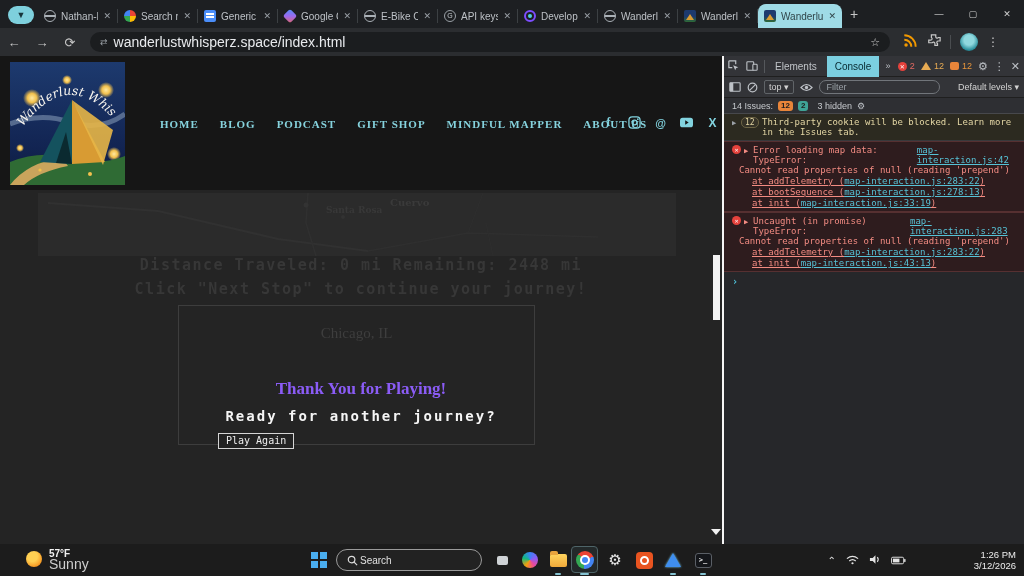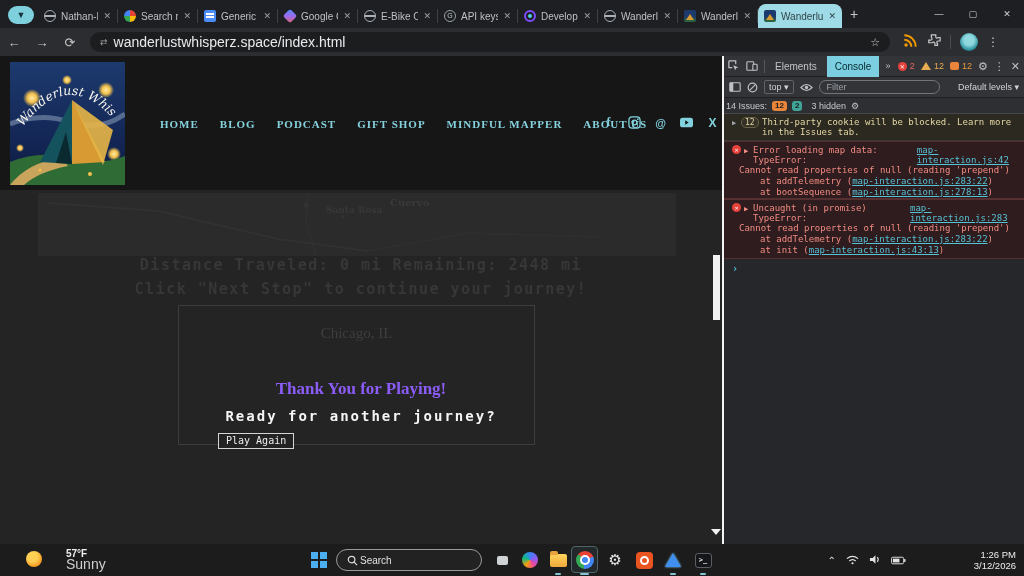--- a/index.html
+++ b/index.html
@@ -127,21 +127,21 @@
   .dtrow2 { height:21px; background:#333438; border-bottom:1px solid #1f1f1f;
             display:flex; align-items:center; font-size:9px; padding:0 5px; gap:6px; }
   .topdd { border:1px solid #606468; border-radius:2px; padding:1px 4px; color:#d3d3d3; }
   .filterinput { flex:1; height:14px; border:1px solid #71757a; border-radius:8px;
                  background:transparent; color:#e8eaed; font-size:9px; padding:0 7px; outline:none;
                  font-family:"Liberation Sans", sans-serif; min-width:40px;}
   .filterinput::placeholder { color:#9aa0a6; }
   .levels { color:#d3d3d3; white-space:nowrap;margin-left:12px; }
 
   .dtrow3 { height:16px; background:#2e2f33; border-bottom:1px solid #47484c;
-            display:flex; align-items:center; font-size:9px; padding:0 2px; gap:5px; }
+            display:flex; align-items:center; font-size:9px; padding:0 8px; gap:5px; }
   .badge-or { background:#e8853a; color:#1e1e1e; font-weight:bold; border-radius:3px;
               padding:0 3px; font-size:8px; line-height:10px; }
   .badge-teal { background:#3fa396; color:#1e1e1e; font-weight:bold; border-radius:3px;
                 padding:0 3px; font-size:8px; line-height:10px; }
   .hiddentxt { margin-left:4px; }
 
   .consolelog { font-family:"DejaVu Sans Mono", monospace; font-size:9px; line-height:10px; }
   .c-row { position:relative; padding:3px 6px 3px 38px; border-bottom:1px solid #38393c; }
   .c-caret { position:absolute; left:8px; top:4px; font-size:7px; color:#9aa0a6; }
   .c-warn { background:#2c2a20; color:#e3d6a4; }
@@ -149,27 +149,27 @@
                  border:1px solid #6b6345; border-radius:5px; padding:0 3px; font-size:8px; line-height:9px;}
   .c-err { background:#2e1c1e; border-top:1px solid #563031; border-bottom:1px solid #563031;
            color:#f28b82; padding-left:0; }
   .c-errhead { position:relative; padding:3px 6px 0 29px; display:flex; }
   .c-erricon { position:absolute; left:8px; top:3px; width:9px; height:9px; border-radius:50%;
                background:#e5423c; color:#fff; font-size:6px; line-height:9px; text-align:center; }
   .c-errcaret { position:absolute; left:20px; top:4px; font-size:7px; color:#f28b82; }
   .c-link { color:#56c2d6; text-decoration:underline; }
   .c-headlink { margin-left:auto; }
   .c-detail { padding:0 6px 1px 15px; }
-  .c-stack { padding:0 6px 1px 36px; }
+  .c-stack { padding:0 6px 1px 28px;text-decoration:underline; }
   .c-err .pad-b { padding-bottom:3px; }
   .c-prompt { color:#4dbdd5; font-weight:bold; padding:5px 8px; font-size:10px; }
 
   
   .taskbar { position:absolute; left:0; top:544px; width:1024px; height:32px; background:#1c1c1c; }
-  .weather { position:absolute; left:26px; top:4px; display:flex; gap:24px; align-items:center; }
+  .weather { position:absolute; left:26px; top:4px; display:flex; gap:7px; align-items:center; }
   .sun { width:16px; height:16px; border-radius:50%;
          background:radial-gradient(circle at 40% 35%, #ffd053 0 35%, #f59520 75%, #e87613 100%); }
   .wtxt { line-height:11px; }
   .wtemp { color:#f0f0f0; font-size:10px; font-weight:bold; }
   .wdesc { color:#cfcfcf; font-size:14px; }
   .startbtn { position:absolute; left:311px; top:8px; width:16px; height:16px;
               display:grid; grid-template-columns:7px 7px; grid-gap:1.5px; }
   .startbtn span { width:7px; height:7px; background:#4aaef0; }
   .tb-search { position:absolute; left:336px; top:5px; width:146px; height:22px; border-radius:11px;
                border:1px solid #9a9a9a; background:#222; display:flex; align-items:center;
@@ -483,20 +483,21 @@
       <div class="c-err">
         <div class="c-errhead">
           <span class="c-erricon">✕</span>
           <span class="c-errcaret">▶</span>
           <span>Error loading map data: TypeError:</span>
           <span class="c-link c-headlink">map-interaction.js:42</span>
         </div>
         <div class="c-detail">Cannot read properties of null (reading 'prepend')</div>
         <div class="c-stack"><span>at addTelemetry (</span><span class="c-link">map-interaction.js:283:22</span><span>)</span></div>
         <div class="c-stack"><span>at bootSequence (</span><span class="c-link">map-interaction.js:278:13</span><span>)</span></div>
+        <div class="c-stack pad-b"><span>at init (</span><span class="c-link">map-interaction.js:33:19</span><span>)</span></div>
       </div>
 
       <div class="c-err">
         <div class="c-errhead">
           <span class="c-erricon">✕</span>
           <span class="c-errcaret">▶</span>
           <span>Uncaught (in promise) TypeError:</span>
           <span class="c-link c-headlink">map-interaction.js:283</span>
         </div>
         <div class="c-detail">Cannot read properties of null (reading 'prepend')</div>

